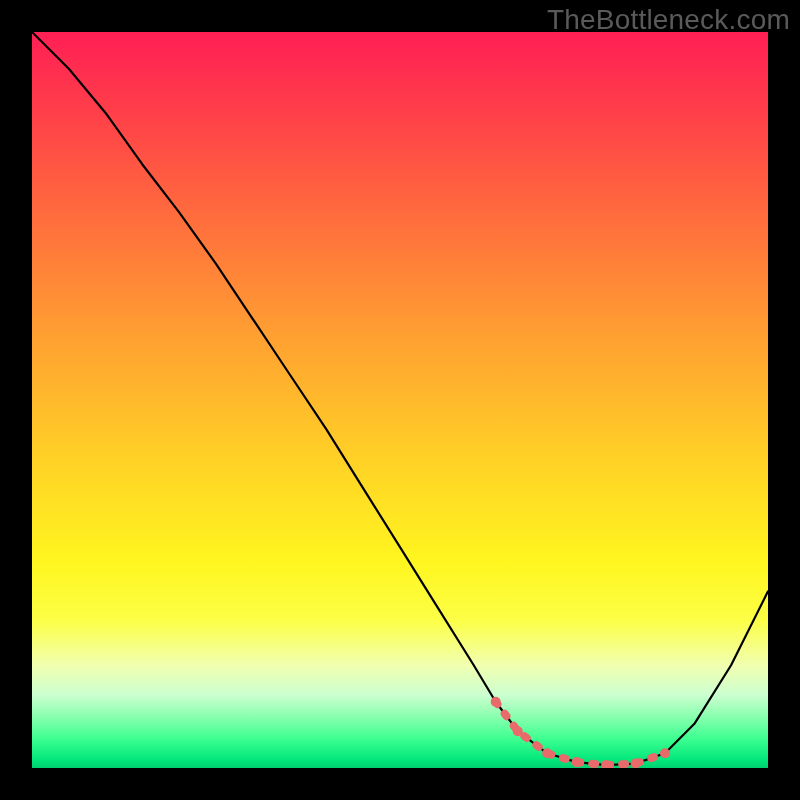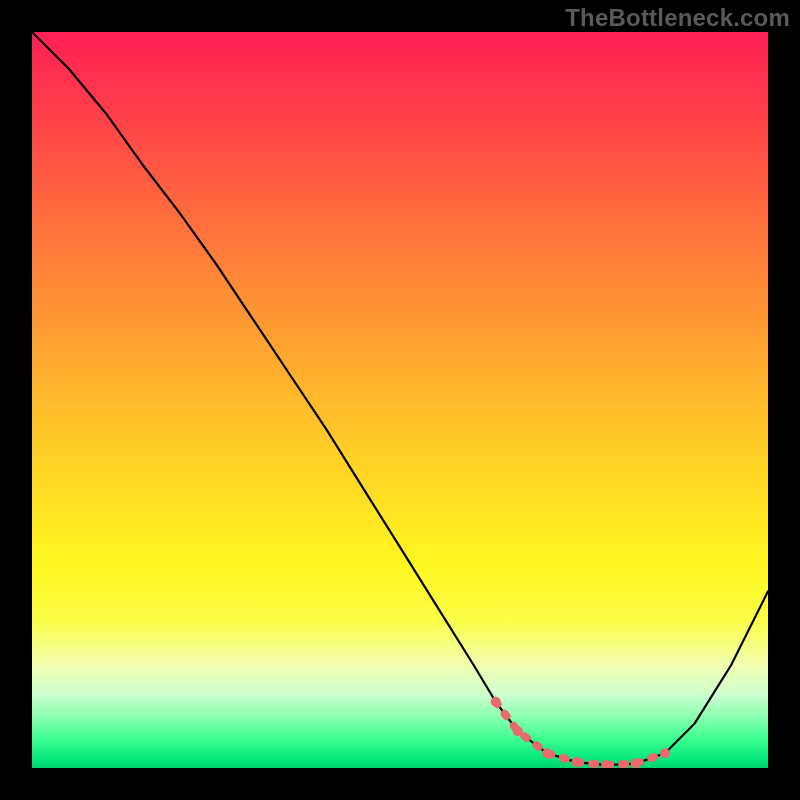--- a/index.html
+++ b/index.html
@@ -15,22 +15,22 @@
     position: relative;
     width: 800px;
     height: 800px;
     background: #000;
   }
   .watermark {
     position: absolute;
     top: 4px;
     right: 10px;
     color: #5a5a5a;
-    font-size: 24px;
-    font-weight: 700;
+    font-size: 28px;
+    font-weight: 400;
     letter-spacing: 0.2px;
     z-index: 20;
     user-select: none;
   }
   .plot-area {
     position: absolute;
     left: 32px;
     top: 32px;
     width: 736px;
     height: 736px;

